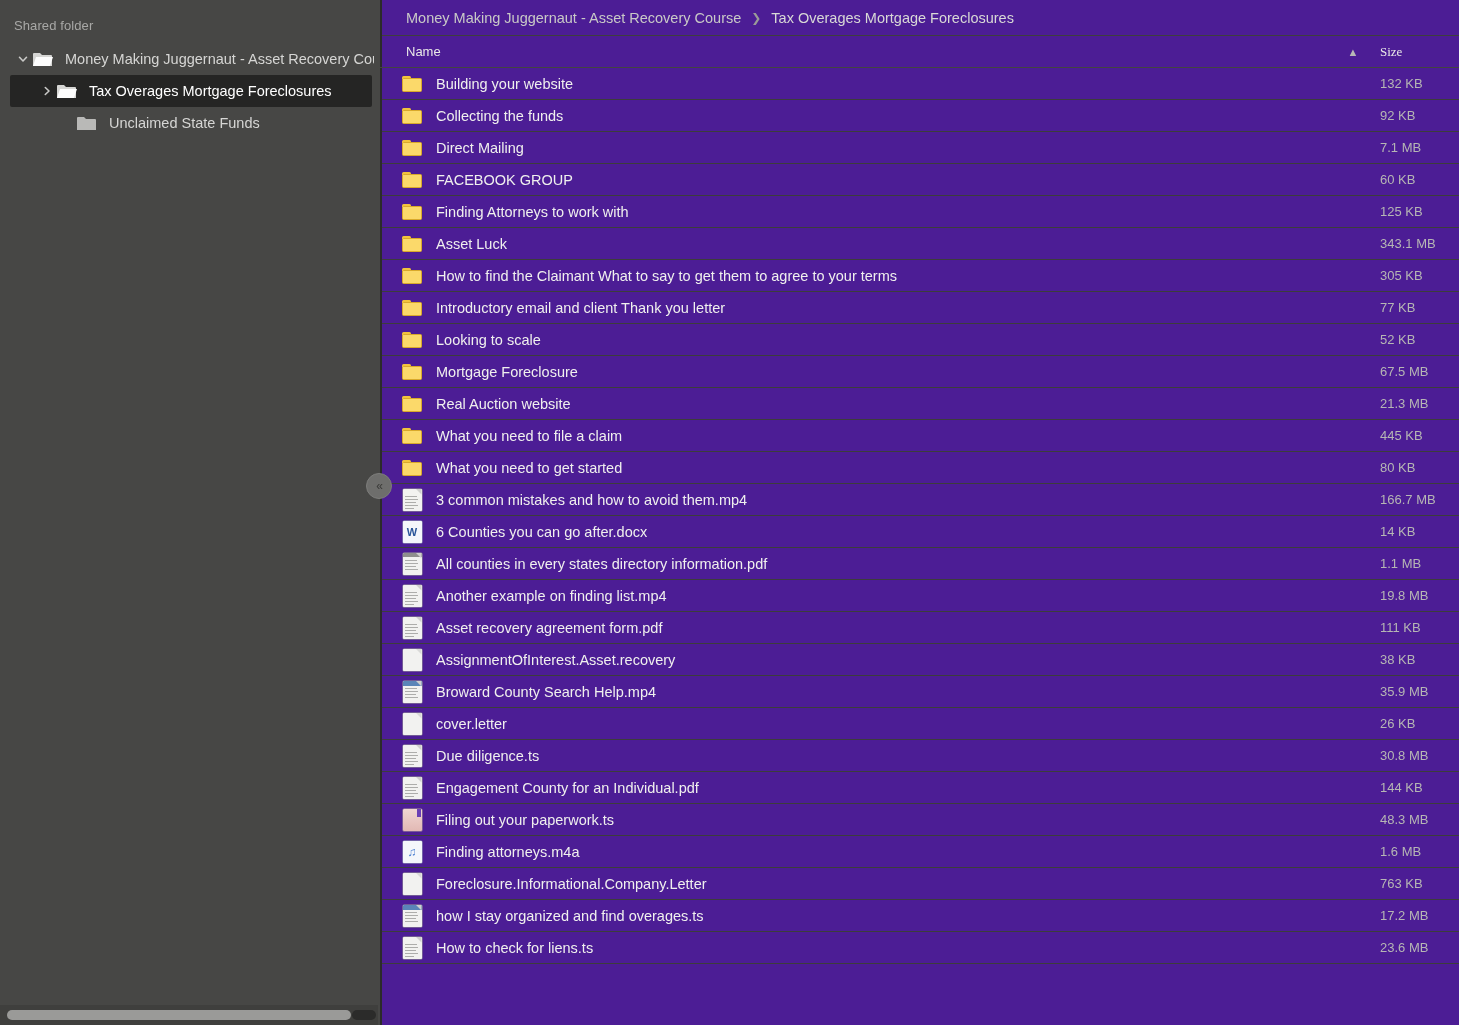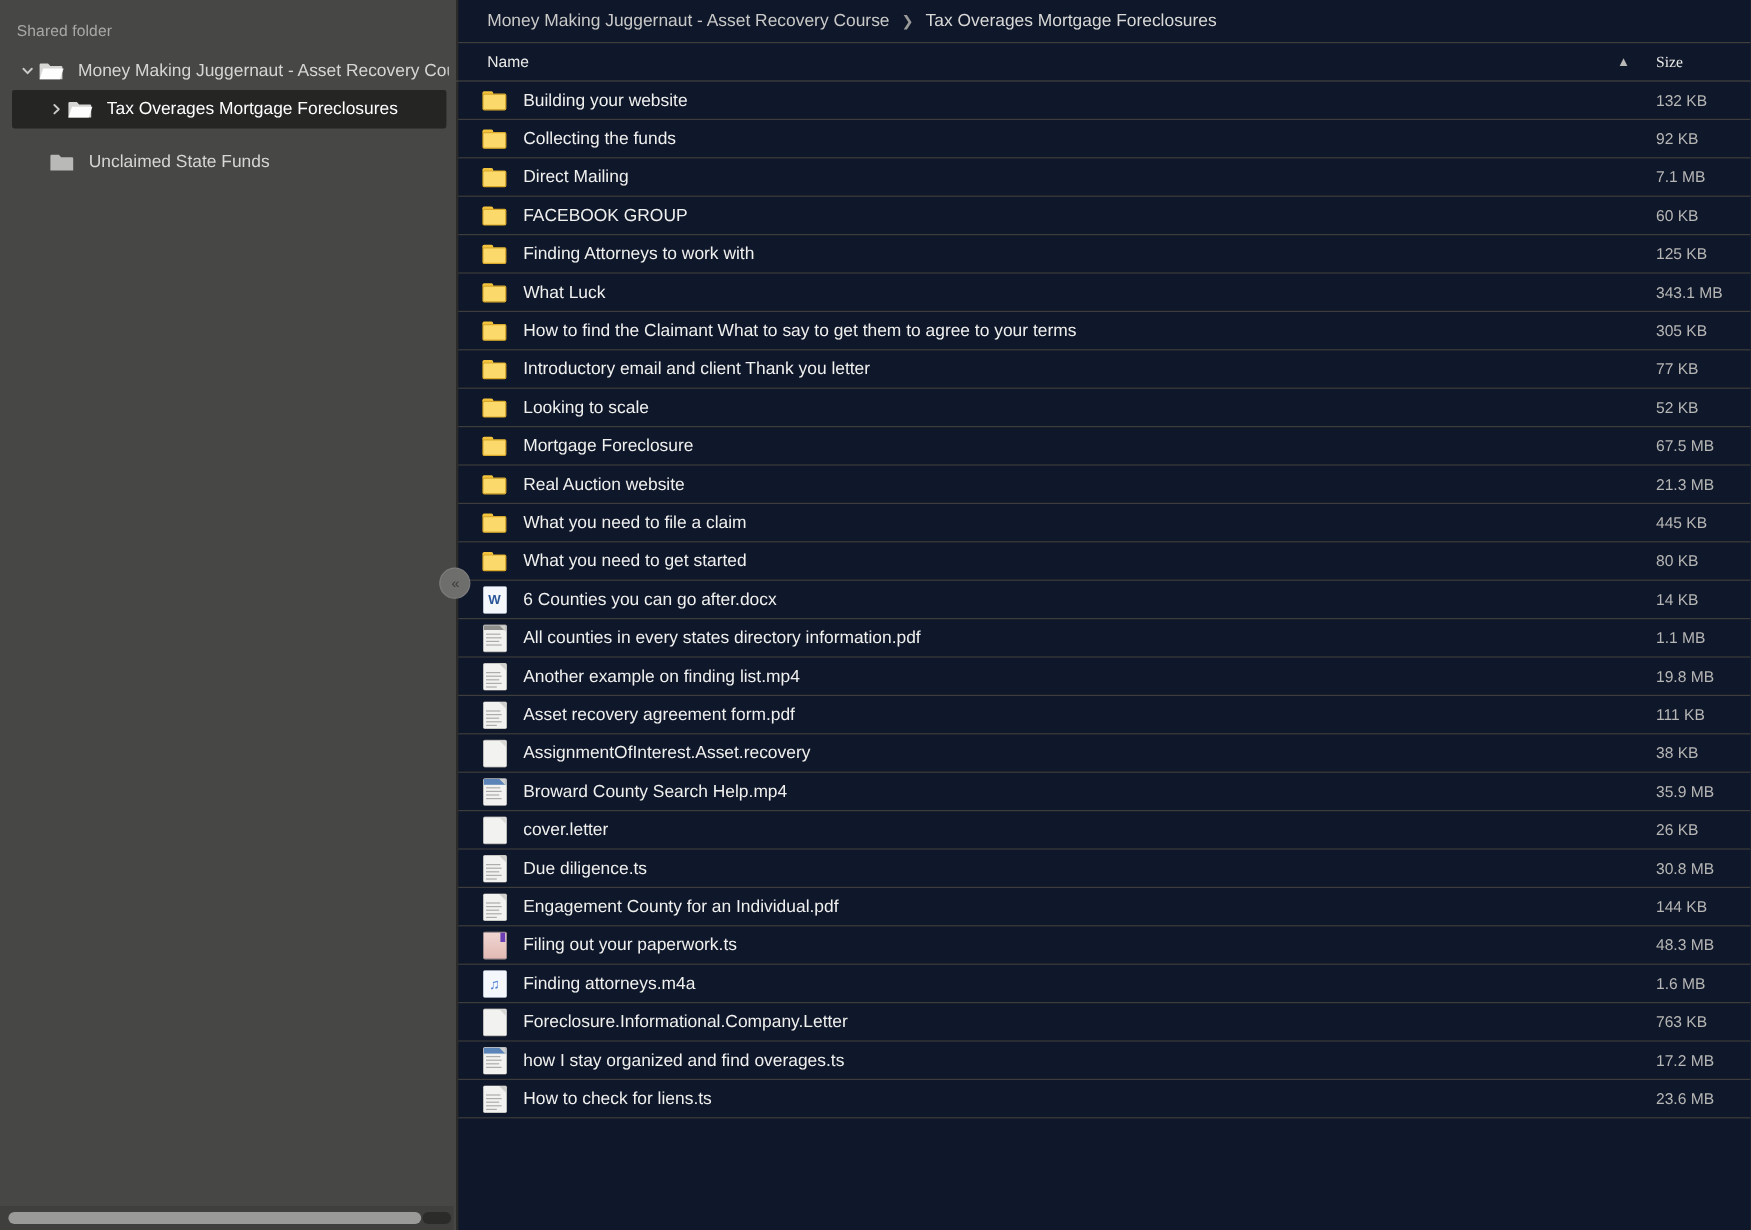--- a/index.html
+++ b/index.html
@@ -30,21 +30,21 @@
   .tree-row {
     display: flex; align-items: center;
     height: 32px;
     padding-right: 6px;
     white-space: nowrap;
     color: #d6d6d4;
     font-size: 14.5px;
     cursor: default;
   }
   .tree-row.lvl0 { padding-left: 14px; }
-  .tree-row.lvl1 { padding-left: 23px; margin-top: 12px; }
+  .tree-row.lvl1 { padding-left: 58px; }
   .tree-row.selected {
     background: #252524;
     color: #ffffff;
     margin: 0 8px 0 10px;
     border-radius: 2px;
     padding-left: 28px;
   }
   .tw {
     width: 18px; flex: 0 0 18px;
     display: inline-flex; align-items: center; justify-content: center;
@@ -87,21 +87,21 @@
     background: #6e6e6c;
     border: 1px solid #7d7d7b;
     display: flex; align-items: center; justify-content: center;
     color: #3a3a38; font-size: 12px; letter-spacing: -1px;
     cursor: pointer; z-index: 9;
   }
 
   
   #main {
     flex: 1 1 auto; height: 1025px;
-    background: #0f172a;
+    background: #4c1d95;
     display: flex; flex-direction: column;
     overflow: hidden;
   }
   #breadcrumb {
     height: 36px;
     display: flex; align-items: center;
     padding-left: 26px;
     font-size: 14.5px; color: #c3c3c1;
     border-bottom: 1px solid #3f3f3d;
     white-space: nowrap;
@@ -356,21 +356,21 @@
           <span class="r-name">Finding Attorneys to work with</span>
           <span class="r-size">125 KB</span>
         </div>
         <div class="row">
           <span class="r-icon">
             <span class="folder-ico">
               <span class="tab"></span>
               <span class="body"></span>
             </span>
           </span>
-          <span class="r-name">What Luck</span>
+          <span class="r-name">Asset Luck</span>
           <span class="r-size">343.1 MB</span>
         </div>
         <div class="row">
           <span class="r-icon">
             <span class="folder-ico">
               <span class="tab"></span>
               <span class="body"></span>
             </span>
           </span>
           <span class="r-name">How to find the Claimant What to say to get them to agree to your terms</span>
@@ -428,20 +428,34 @@
         </div>
         <div class="row">
           <span class="r-icon">
             <span class="folder-ico">
               <span class="tab"></span>
               <span class="body"></span>
             </span>
           </span>
           <span class="r-name">What you need to get started</span>
           <span class="r-size">80 KB</span>
+        </div>
+        <div class="row">
+          <span class="r-icon">
+            <span class="doc">
+              <span class="fold"></span>
+              <span class="ln" style="top:7px;width:12px"></span>
+              <span class="ln" style="top:10px;width:13px"></span>
+              <span class="ln" style="top:13px;width:11px"></span>
+              <span class="ln" style="top:16px;width:13px"></span>
+              <span class="ln" style="top:19px;width:9px"></span>
+            </span>
+          </span>
+          <span class="r-name">3 common mistakes and how to avoid them.mp4</span>
+          <span class="r-size">166.7 MB</span>
         </div>
         <div class="row">
           <span class="r-icon">
             <span class="docx">W</span>
           </span>
           <span class="r-name">6 Counties you can go after.docx</span>
           <span class="r-size">14 KB</span>
         </div>
         <div class="row">
           <span class="r-icon">

